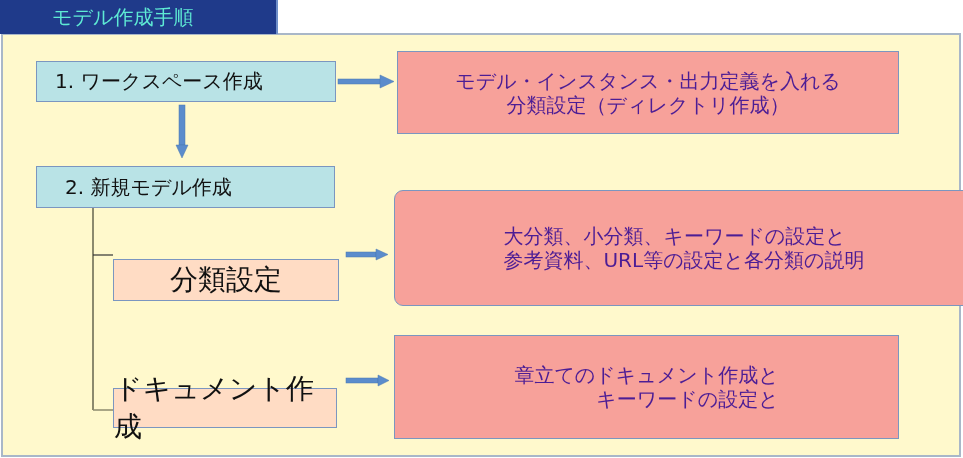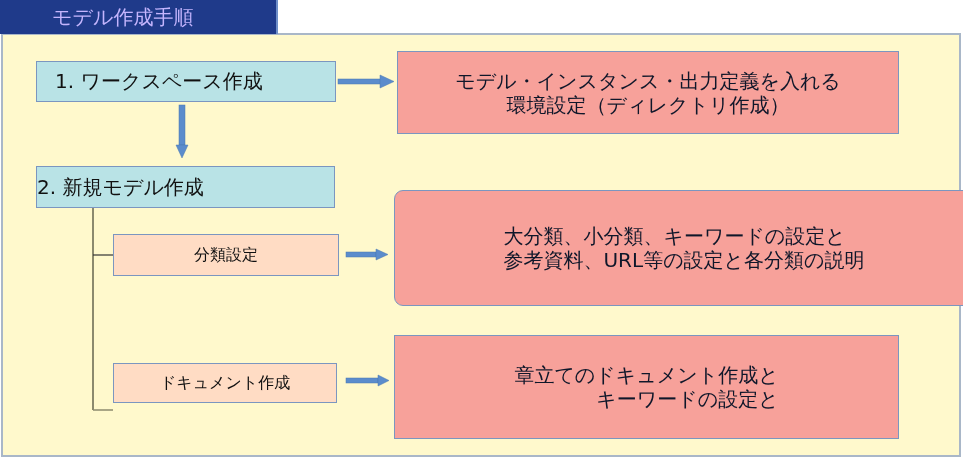--- a/index.html
+++ b/index.html
@@ -1,28 +1,28 @@
 <!DOCTYPE html>
 <html><head>
 <meta charset="utf-8">
 <style>
   html, body { margin: 0; padding: 0; background: #ffffff; }
   body { width: 963px; height: 458px; position: relative; overflow: hidden;
          font-family: "DejaVu Sans", "Liberation Sans", sans-serif; }
   .abs { position: absolute; box-sizing: border-box; }
   .title-banner { left: 0; top: 0; width: 278px; height: 34px; background: #1f3a8a;
-                  color: #c4b5fd; font-size: 20px; line-height: 34px; padding-left: 52px;
+                  color: #5eead4; font-size: 20px; line-height: 34px; padding-left: 52px;
                   border-right: 2px solid #6f8fc8; }
   .panel { left: 1px; top: 33px; width: 960px; height: 424px; background: #fff9cc;
            border: 2px solid #a9b7c8; }
   .step { background: #b9e3e6; border: 1.5px solid #7b96c0; color: #111;
           font-size: 20px; display: flex; align-items: center; }
   .sub { background: #ffdcc4; border: 1.5px solid #7b96c0; color: #111;
-         font-size: 16px; display: flex; align-items: center; justify-content: center; }
-  .desc { background: #f7a19a; border: 1.5px solid #7b96c0; color: #0f172a;
+         font-size: 28px; display: flex; align-items: center; justify-content: center; margin-top: 25px; }
+  .desc { background: #f7a19a; border: 1.5px solid #7b96c0; color: #4c1d95;
           font-size: 20px; display: flex; align-items: center; justify-content: center;
           text-align: center; line-height: 24px; }
   .desc .lines { display: flex; flex-direction: column; }
   .desc.left-align .lines { text-align: left; }
   svg.arrows { position: absolute; left: 0; top: 0; }
 </style>
 </head>
 <body>
 
 <div class="abs panel"></div>
@@ -56,25 +56,25 @@
     <polygon points="378,375 389,380.5 378,386" fill="#5b8ccc" stroke="#4a78b0" stroke-width="0.5"></polygon>
   </g>
 </svg>
 
 <div class="abs step" style="left:36px; top:61px; width:300px; height:41px; padding-left:18px;">
   <span>1. ワークスペース作成</span>
 </div>
 <div class="abs desc" style="left:397px; top:51px; width:502px; height:83px;">
   <div class="lines">
     <span>モデル・インスタンス・出力定義を入れる</span>
-    <span>環境設定（ディレクトリ作成）</span>
+    <span>分類設定（ディレクトリ作成）</span>
   </div>
 </div>
 
-<div class="abs step" style="left:36px; top:166px; width:299px; height:42px; ">
+<div class="abs step" style="left:36px; top:166px; width:299px; height:42px; padding-left:28px;">
   <span>2. 新規モデル作成</span>
 </div>
 
 <div class="abs sub" style="left:113px; top:234px; width:226px; height:42px;">
   <span>分類設定</span>
 </div>
 <div class="abs desc left-align" style="left:394px; top:190px; width:580px; height:116px;border-radius:9px;">
   <div class="lines">
     <span>大分類、小分類、キーワードの設定と</span>
     <span>参考資料、URL等の設定と各分類の説明</span>

